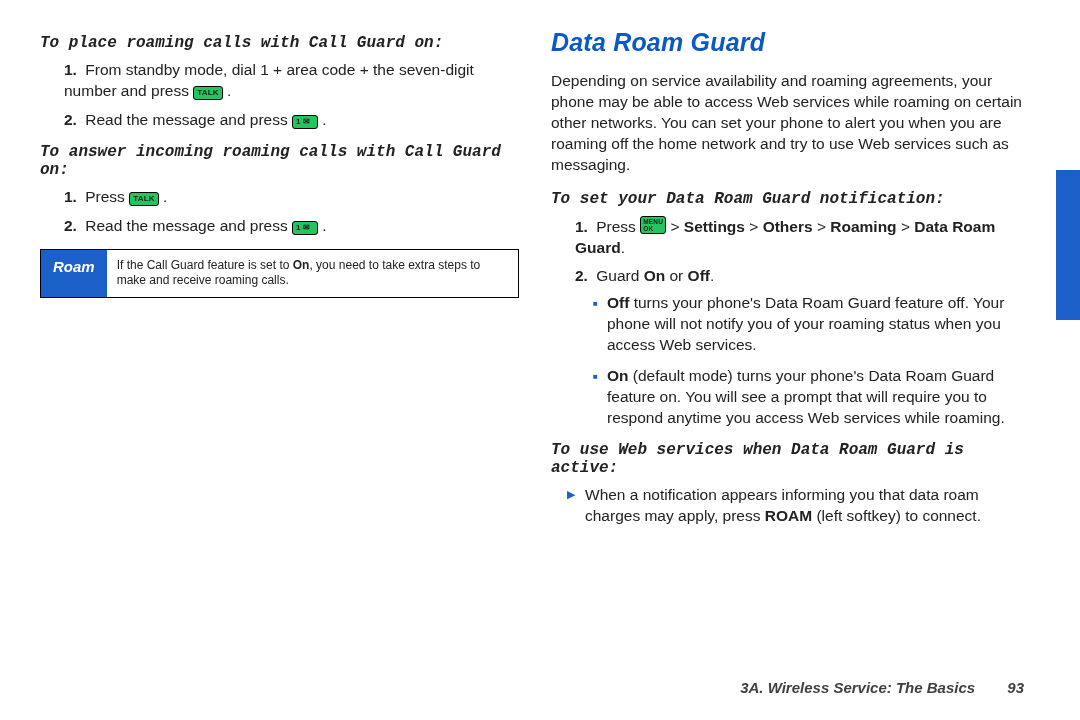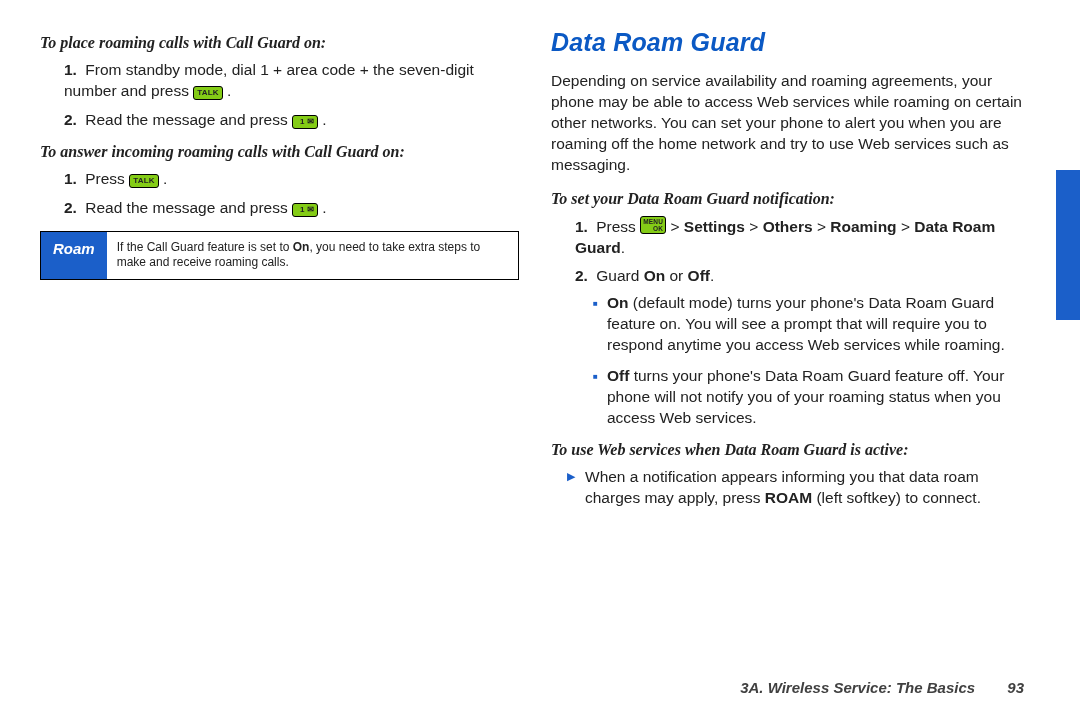--- a/index.html
+++ b/index.html
@@ -23,21 +23,21 @@
   }
   .col {
     flex: 1;
     min-width: 0;
   }
   .subhead {
     font-style: italic;
     font-weight: bold;
     font-size: 16px;
     margin: 6px 0 8px 0;
-    font-family: Liberation Serif, serif;
+    font-family: Liberation Mono, monospace;
     color: #222;
   }
   .section-title {
     font-style: italic;
     font-weight: 600;
     font-size: 25px;
     color: #0b59c4;
     margin: 0 0 14px 0;
     font-family: Arial, Helvetica, sans-serif;
     letter-spacing: 0.2px;
@@ -67,22 +67,22 @@
     border: 1.5px solid #000;
     border-radius: 3px;
     padding: 0 3px;
     font-size: 8px;
     font-weight: bold;
     line-height: 12px;
     vertical-align: 1px;
     letter-spacing: 0.2px;
     font-family: Arial, Helvetica, sans-serif;
     min-width: 18px;
-    text-align: right;
-    background: #84cc16;
+    text-align: left;
+    background: #22c55e;
   }
   .key.tall {
     font-size: 6.5px;
     line-height: 7px;
     padding: 1px 2px;
   }
   .note-box {
     border: 1.5px solid #000;
     display: flex;
     margin: 12px 0 0 0;
@@ -231,24 +231,24 @@
           <span class="num">1.</span>
           <span>Press </span>
           <span class="key tall"><span>MENU</span><br><span>OK</span></span>
           <span> &gt; </span><b>Settings</b><span> &gt; </span><b>Others</b><span> &gt; </span><b>Roaming</b><span> &gt; </span><b>Data Roam Guard</b><span>.</span>
         </li>
         <li>
           <span class="num">2.</span>
           <span>Guard </span><b>On</b><span> or </span><b>Off</b><span>.</span>
           <ul class="sub-bullets">
             <li>
-              <b>On</b><span> (default mode) turns your phone's Data Roam Guard feature on. You will see a prompt that will require you to respond anytime you access Web services while roaming.</span>
+              <b>Off</b><span> turns your phone's Data Roam Guard feature off. Your phone will not notify you of your roaming status when you access Web services.</span>
             </li>
             <li>
-              <b>Off</b><span> turns your phone's Data Roam Guard feature off. Your phone will not notify you of your roaming status when you access Web services.</span>
+              <b>On</b><span> (default mode) turns your phone's Data Roam Guard feature on. You will see a prompt that will require you to respond anytime you access Web services while roaming.</span>
             </li>
           </ul>
         </li>
       </ol>
 
       <div class="subhead">To use Web services when Data Roam Guard is active:</div>
       <div class="arrow-item">
         <span>When a notification appears informing you that data roam charges may apply, press </span><b>ROAM</b><span> (left softkey) to connect.</span>
       </div>
     </div>

